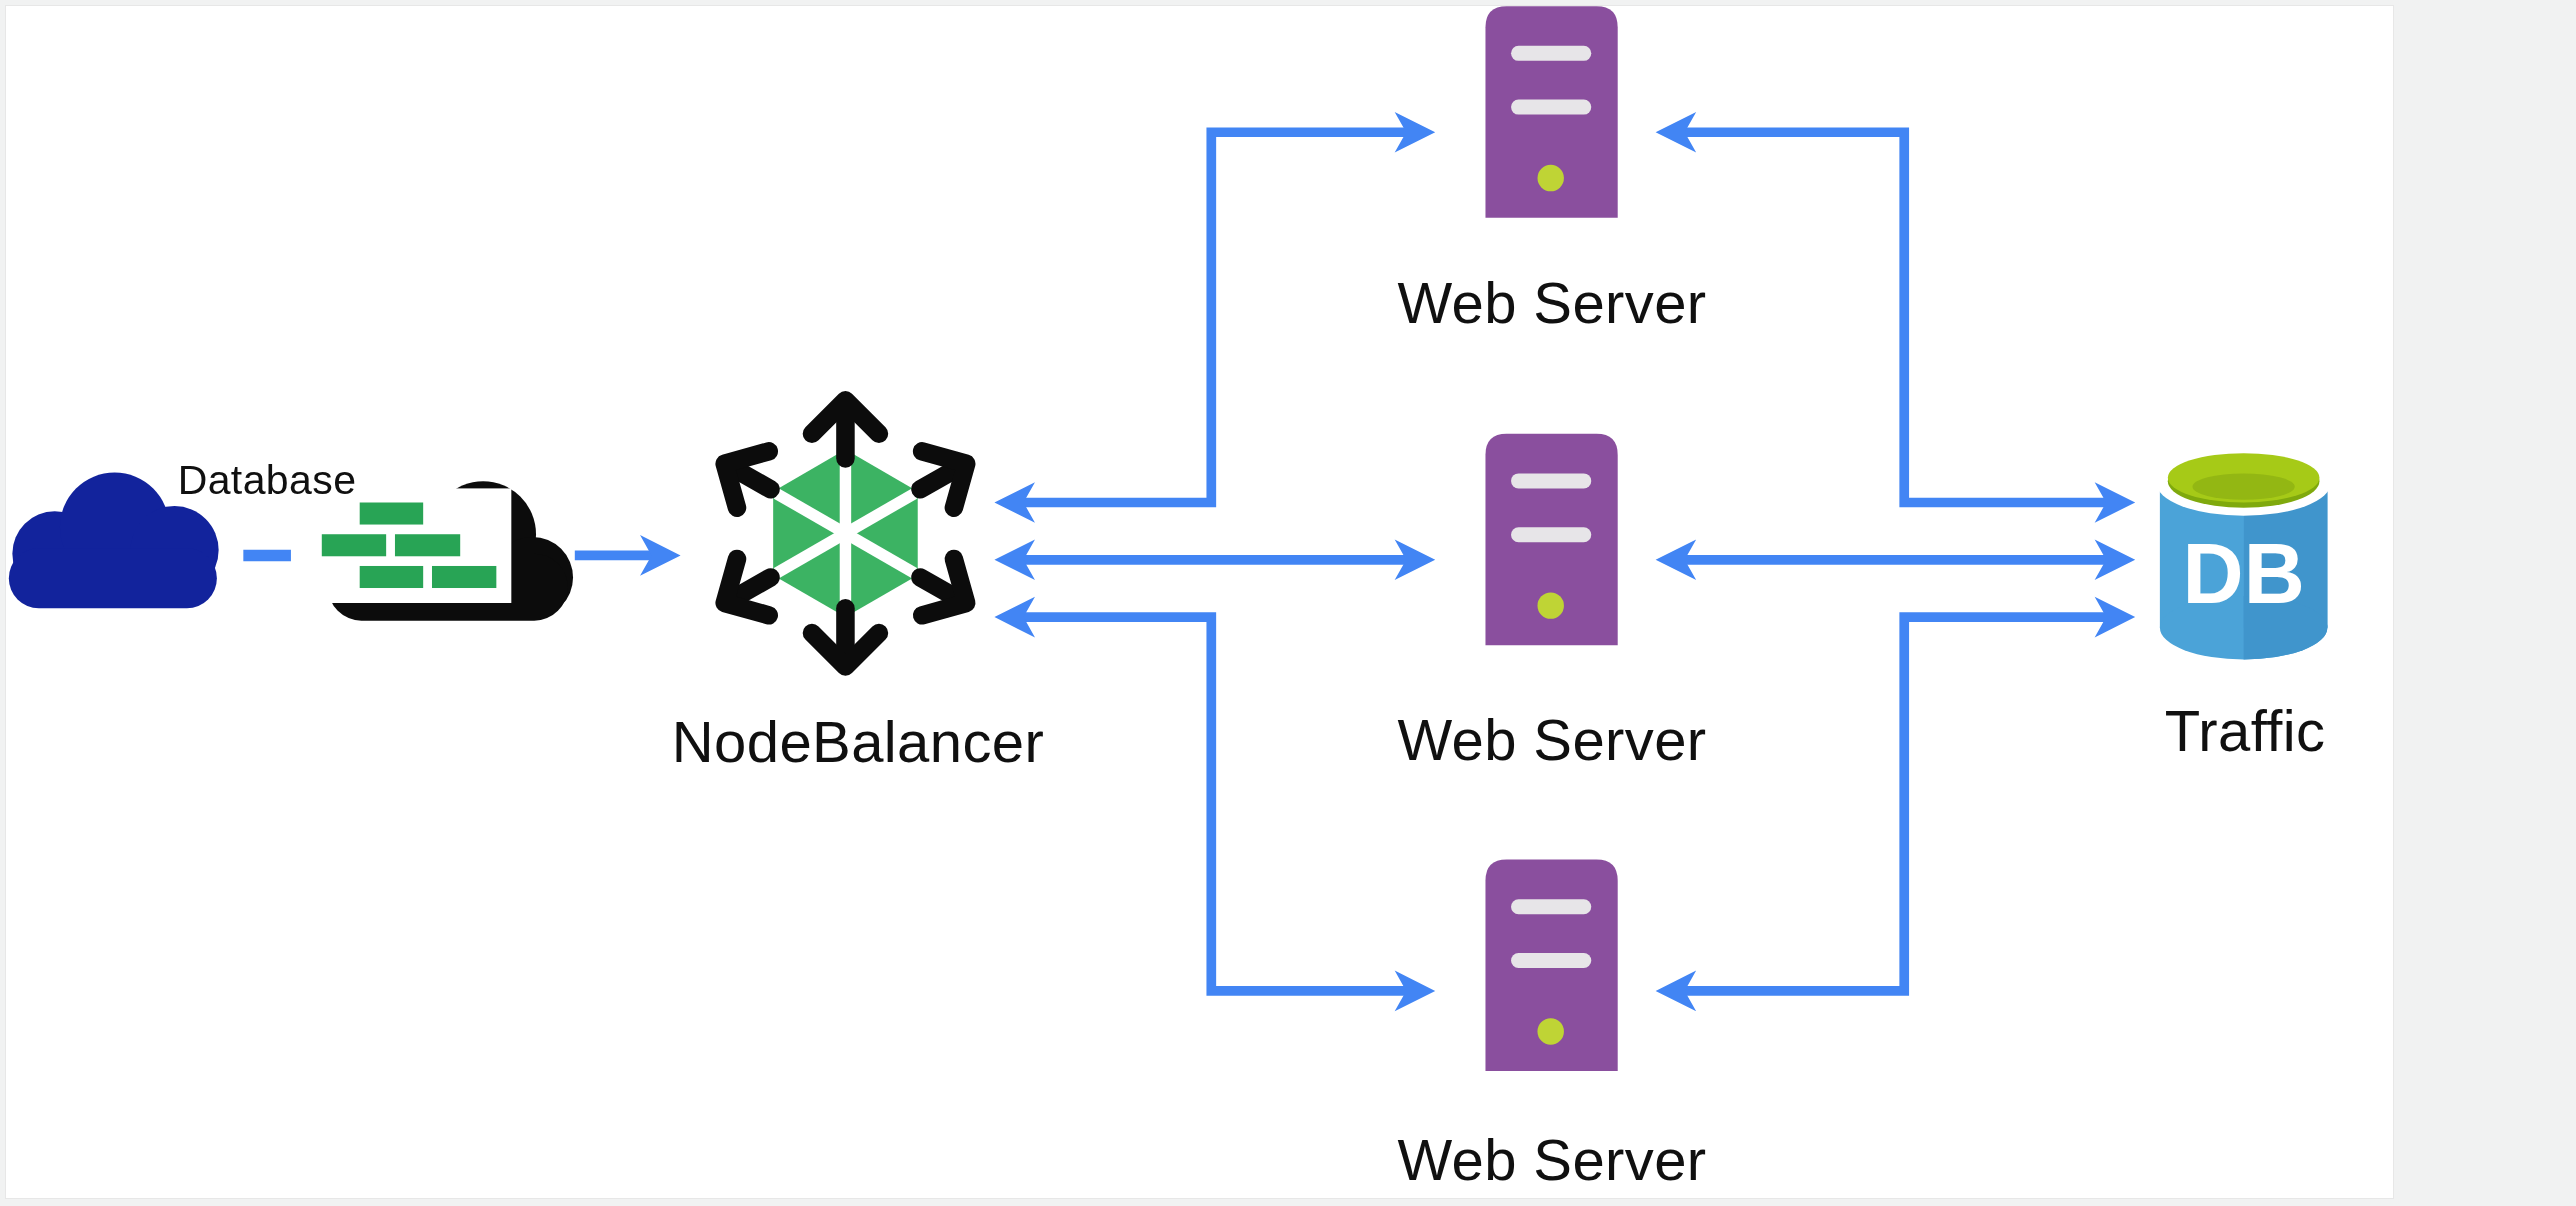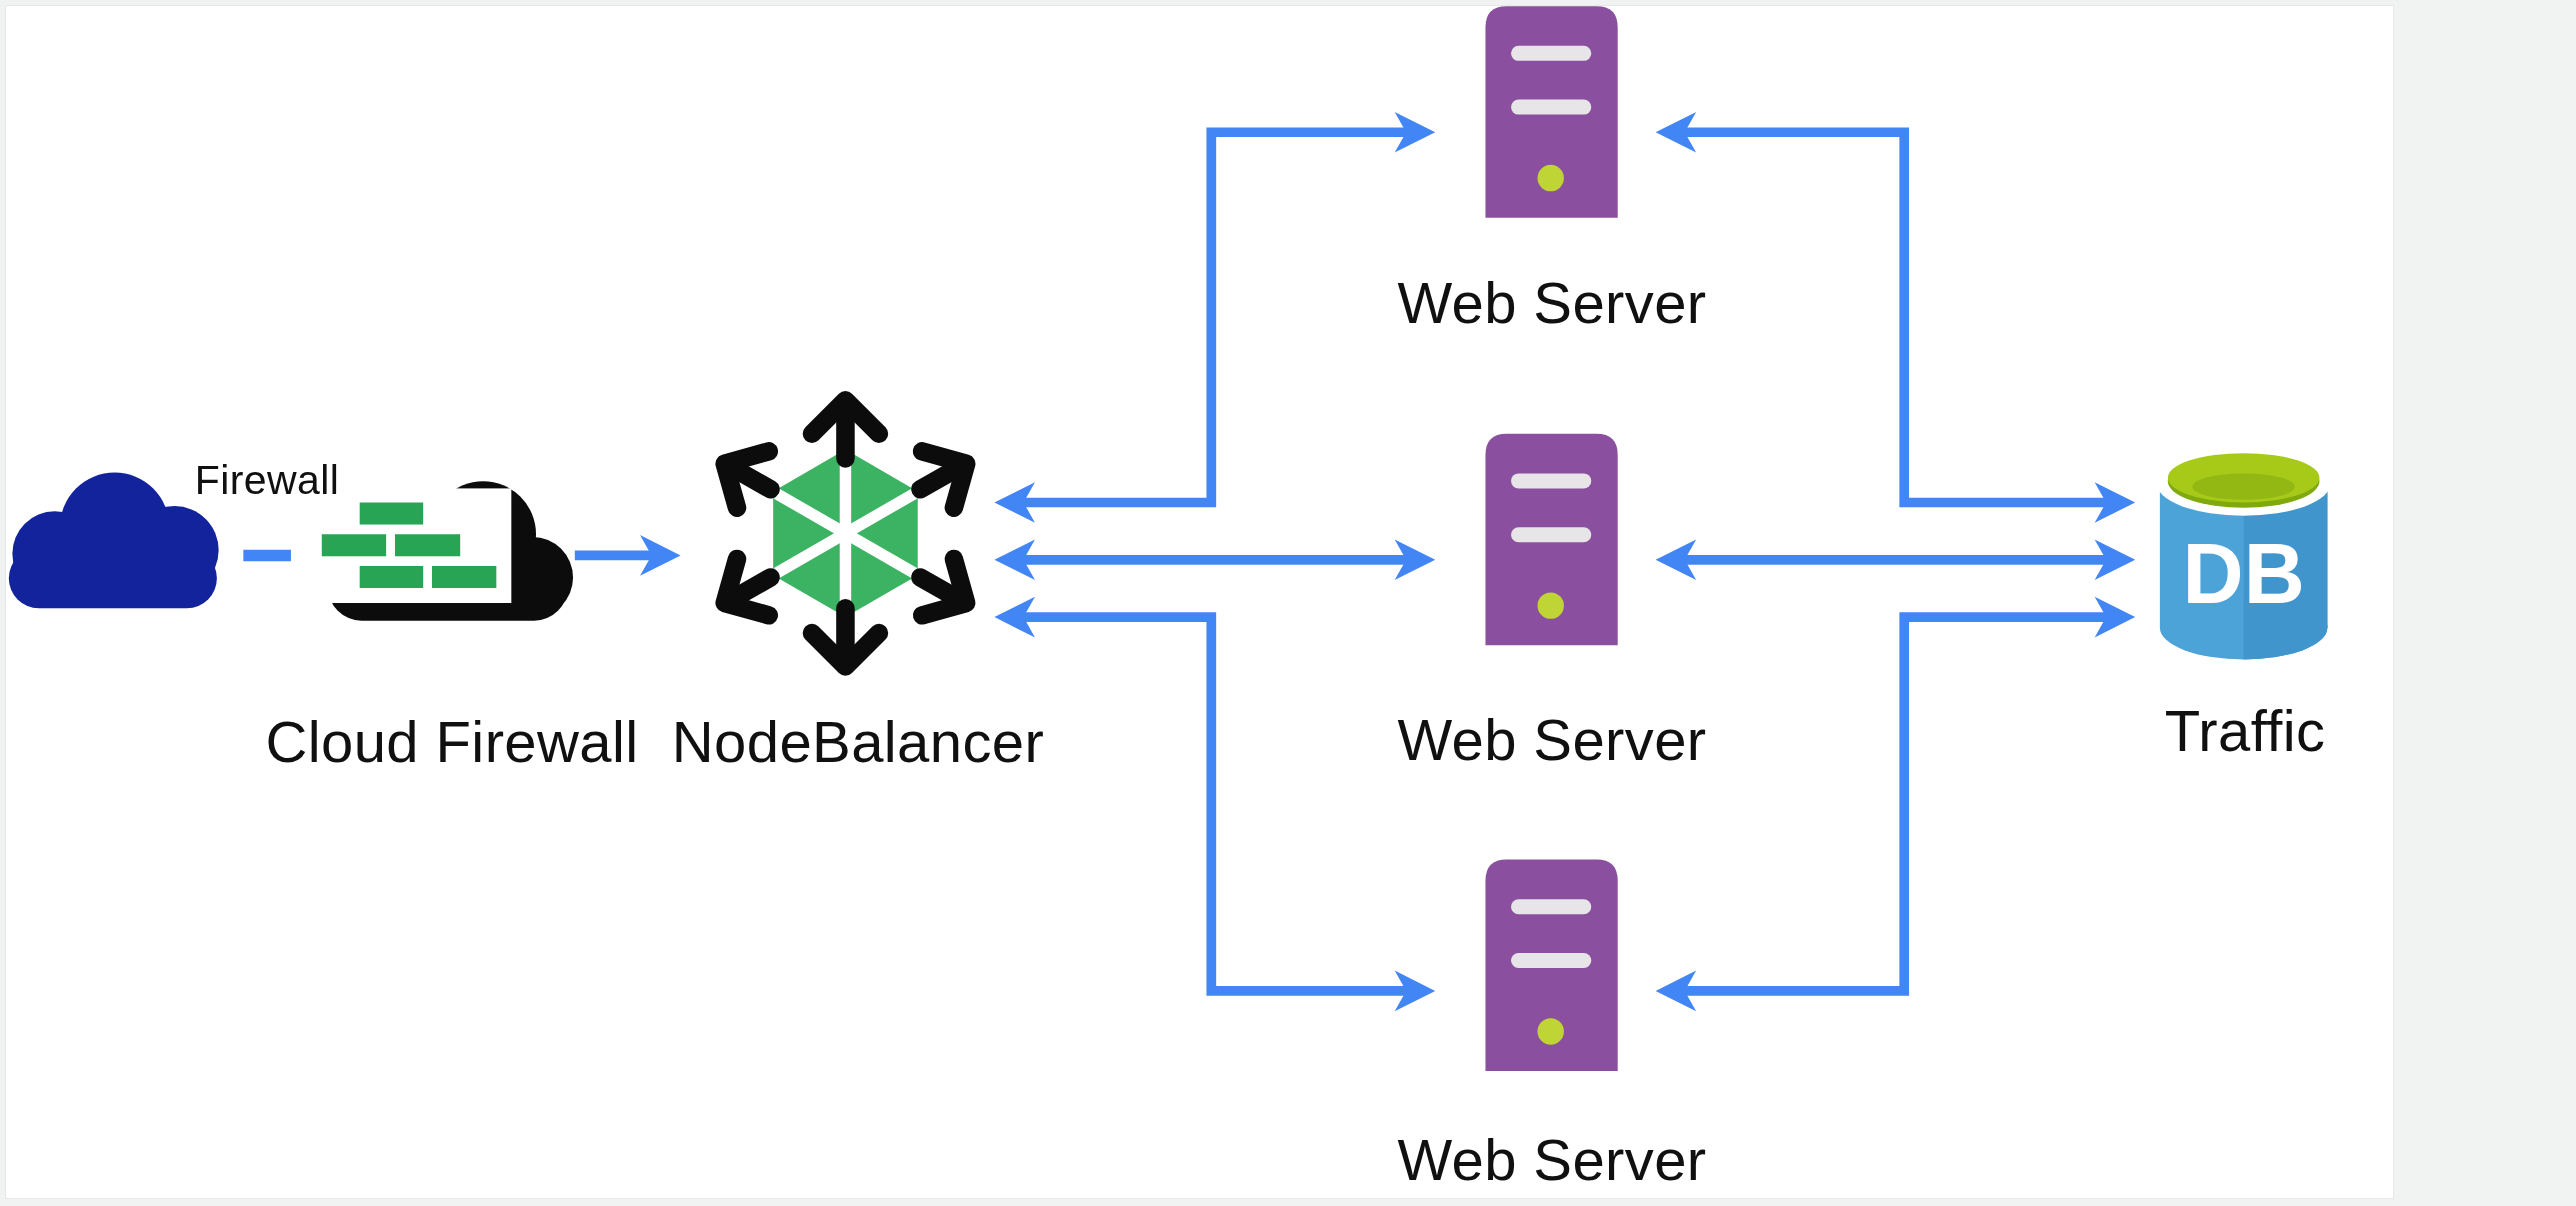--- a/index.html
+++ b/index.html
@@ -137,21 +137,20 @@
         </g>
         <ellipse cx="2545" cy="548" rx="99" ry="37" fill="#ffffff"></ellipse>
         <ellipse cx="2545" cy="546" rx="86" ry="30" fill="var(--db_lime_dark)"></ellipse>
         <ellipse cx="2545" cy="542" rx="86" ry="28" fill="var(--db_lime)"></ellipse>
         <ellipse cx="2545" cy="552" rx="58" ry="15" fill="#93b713"></ellipse>
         <text x="2545" y="684" text-anchor="middle" font-family="Liberation Sans, sans-serif" font-size="96" font-weight="bold" fill="#ffffff">DB</text>
       </g>
     </g>
   </svg>
 
-  <div class="lbl small" style="left:267px; top:480px;">Firewall</div>
-  <div class="lbl" style="left:452px;  top:741px;">Cloud Firewall</div>
+  <div class="lbl small" style="left:267px; top:480px;">Database</div>
   <div class="lbl" style="left:858px;  top:741px;">NodeBalancer</div>
   <div class="lbl" style="left:1552px; top:302px;">Web Server</div>
   <div class="lbl" style="left:1552px; top:739px;">Web Server</div>
   <div class="lbl" style="left:1552px; top:1159px;">Web Server</div>
   <div class="lbl" style="left:2245px; top:730px;">Traffic</div>
 </div>
 
 
 </body></html>

